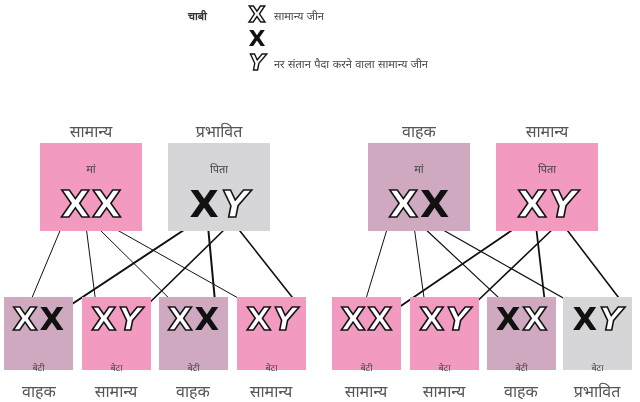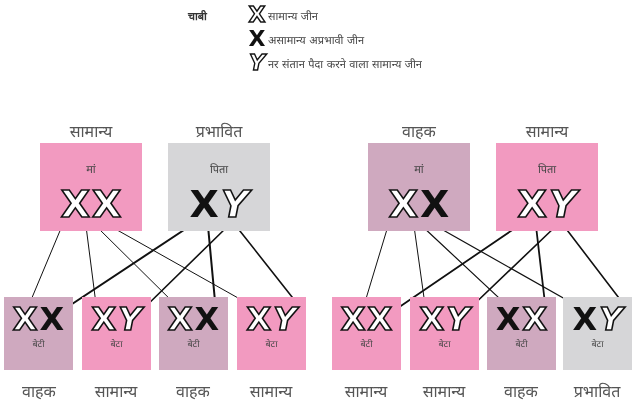--- a/index.html
+++ b/index.html
@@ -1,28 +1,28 @@
 <!DOCTYPE html>
 <html><head>
 <meta charset="utf-8">
 <style>
   html, body { margin:0; padding:0; background:#ffffff; }
   body { width:640px; height:402px; position:relative; overflow:hidden; font-family:"DejaVu Sans", sans-serif; color:#333; }
   .abs { position:absolute; }
   .legend-title { left:188px; top:8px; font-size:11px; font-weight:bold; color:#333; }
   .legend-row { left:246px; display:flex; align-items:center; height:22px; }
   .legend-row .g { width:22px; text-align:center; font-size:22px; line-height:22px; font-weight:bold; }
-  .legend-row .t { font-size:11px; color:#444; }
+  .legend-row .t { font-size:11px; color:#444; margin-left:6px; }
   .status { font-size:16px; color:#555; text-align:center; width:110px; }
   .box { box-sizing:border-box; }
   .parent { width:102px; height:88px; }
   .child { width:69px; height:73px; }
   .role { position:absolute; left:0; right:0; text-align:center; font-size:10px; color:#444; }
   .parent .role { top:18px; font-size:11px; }
-  .child .role { top:40px; font-size:9px; }
+  .child .role { top:64px; font-size:9px; }
   .genes { position:absolute; left:0; right:0; display:flex; justify-content:center; }
   .parent .genes { top:42px; }
   .child .genes { top:6px; }
   .gene { font-family:"DejaVu Sans", sans-serif; font-weight:bold; line-height:1; }
   .parent .gene { font-size:38px; margin:0 1px; }
   .child .gene { font-size:32px; margin:0 1px; }
   .gene.normal { color:#ffffff; -webkit-text-stroke:1.6px #111; }
   .gene.abnormal { color:#111; }
   .gene.y { color:#ffffff; -webkit-text-stroke:1.6px #111; font-style:italic; }
   .legend-row .g.normal { color:#fff; -webkit-text-stroke:1.4px #111; }
@@ -34,21 +34,20 @@
 </head>
 <body>
 
 <div class="abs legend-title">चाबी</div>
 <div class="abs legend-row" style="top:4px;">
   <span class="g normal">X</span>
   <span class="t">सामान्य जीन</span>
 </div>
 <div class="abs legend-row" style="top:28px;">
   <span class="g abnormal">X</span>
-  <span class="t">असामान्य अप्रभावी जीन</span>
 </div>
 <div class="abs legend-row" style="top:52px;">
   <span class="g y">Y</span>
   <span class="t">नर संतान पैदा करने वाला सामान्य जीन</span>
 </div>
 
 <svg class="lines" viewBox="0 0 640 402">
   <g stroke="#111" fill="none" stroke-linecap="round">
 
     <line x1="62" y1="226" x2="26" y2="312" stroke-width="1"></line>

